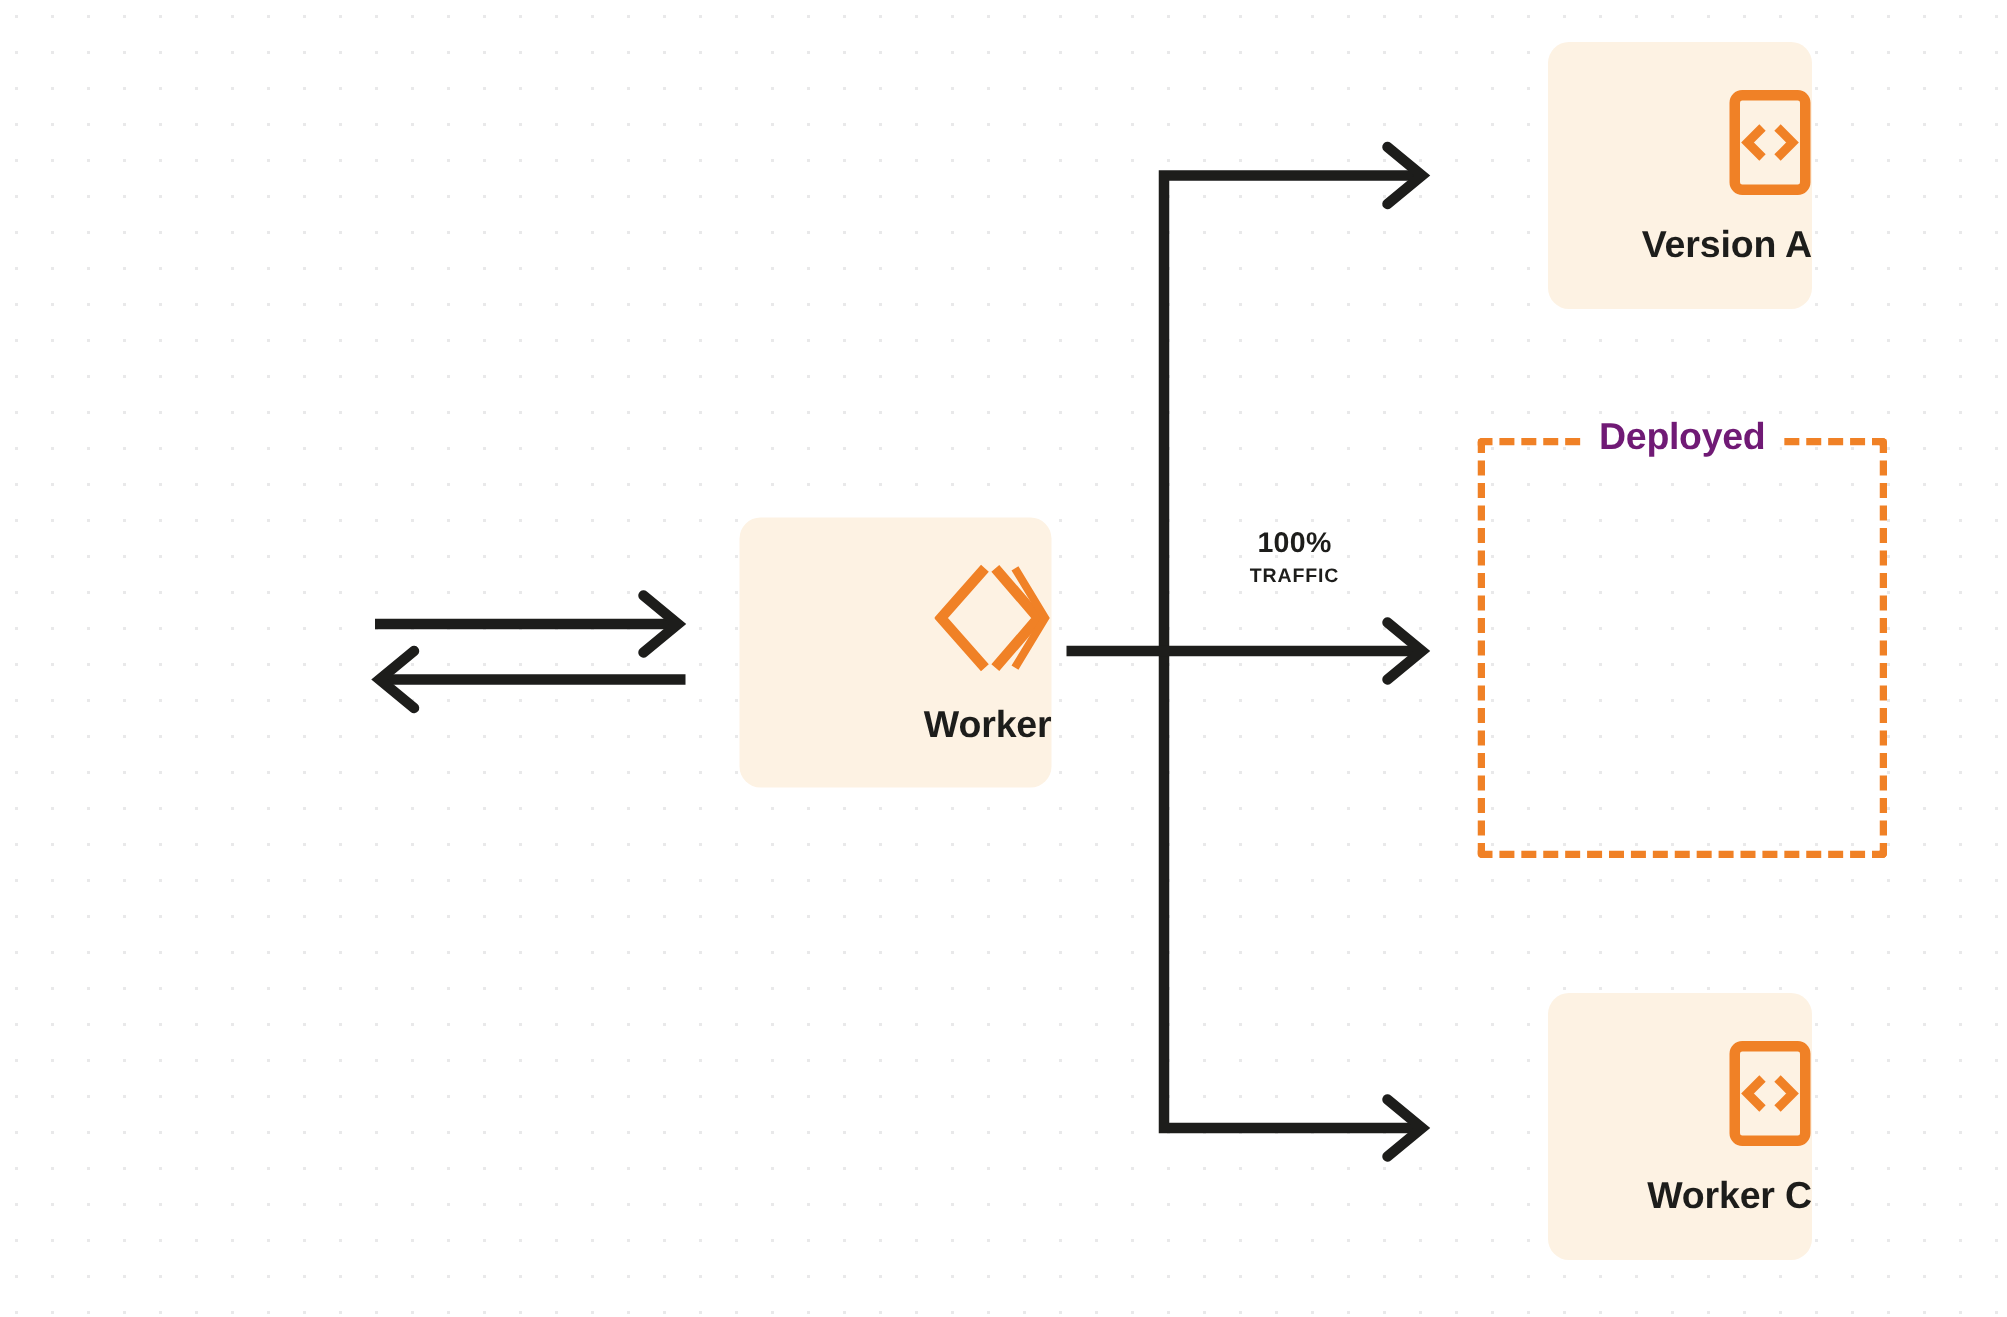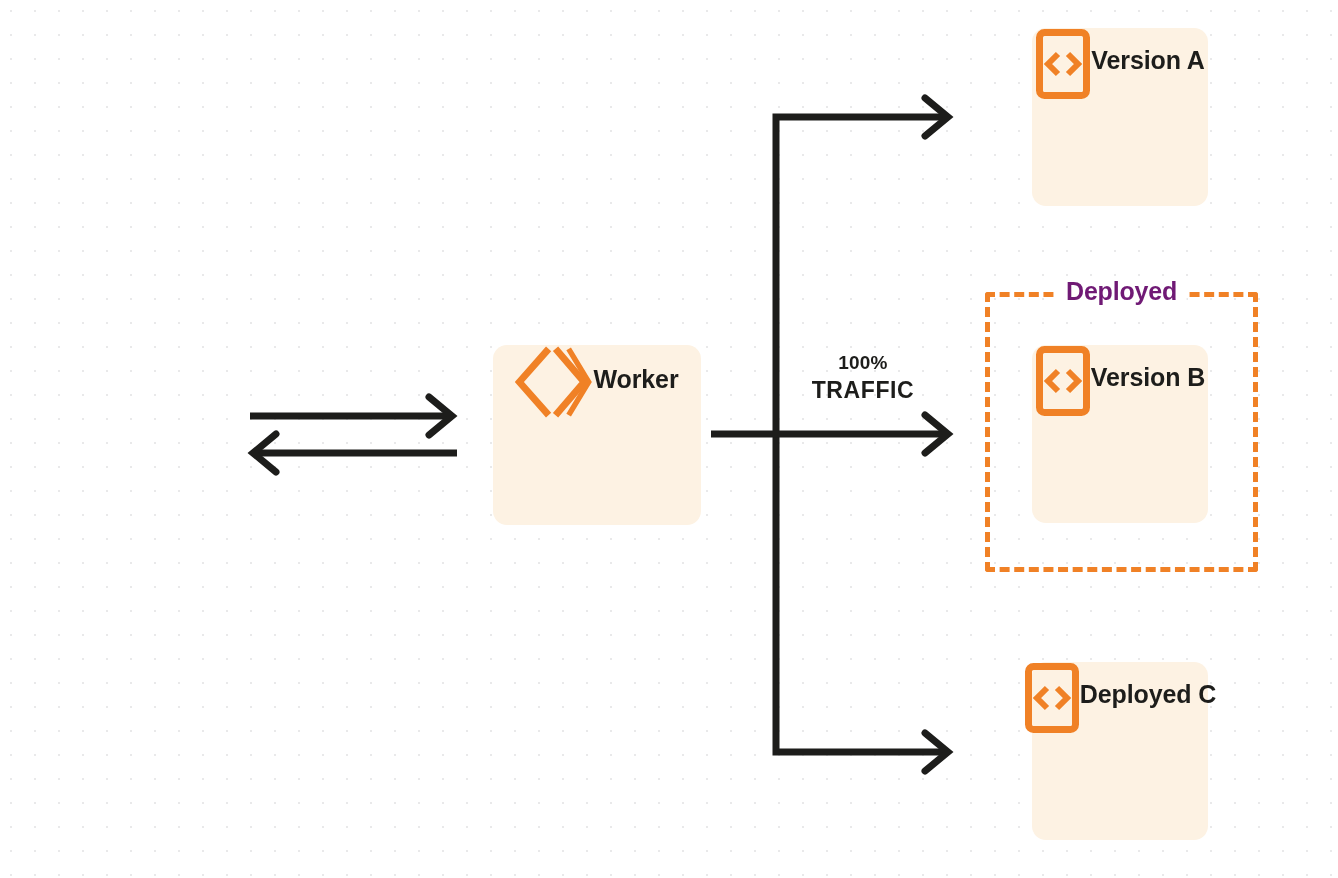--- a/index.html
+++ b/index.html
@@ -23,22 +23,22 @@
     background-size: 24px 24px;
     background-position: 10px 10px;
   }
 
   
   .node {
     position: absolute;
     box-sizing: border-box;
     border-radius: 14px;
     display: flex;
-    flex-direction: row;
-    align-items: flex-start;
+    flex-direction: column;
+    align-items: flex-end;
     justify-content: center;
   }
   .node-label {
     font-size: 25px;
     font-weight: 700;
     color: #1d1d1b;
     letter-spacing: -0.1px;
     line-height: 1;
     white-space: nowrap;
   }
@@ -118,21 +118,21 @@
     left: 788px;
     top: 350px;
     width: 150px;
     text-align: center;
     color: #1d1d1b;
     font-weight: 700;
     line-height: 1.32;
     pointer-events: none;
   }
   #traffic-label .pct { font-size: 19px; display: block; letter-spacing: 0.2px; }
-  #traffic-label .word { font-size: 23px; display: block; letter-spacing: 0.6px; }
+  #traffic-label .word { font-size: 13px; display: block; letter-spacing: 0.6px; }
 </style>
 </head>
 <body>
 
 <div id="canvas">
 
   <svg id="connectors" viewBox="0 0 1338 878" width="1338" height="878" xmlns="http://www.w3.org/2000/svg">
     <g fill="none" stroke="#1d1d1b" stroke-width="7" stroke-linecap="butt" stroke-linejoin="miter">
 
       <g>
@@ -189,35 +189,25 @@
         <polyline points="33,26 43,36 33,46" fill="none" stroke="#f08126" stroke-width="6" stroke-linecap="butt" stroke-linejoin="miter"></polyline>
       </svg>
     </span>
     <span class="node-label">Version A</span>
   </div>
 
   <div id="deployed-group">
     <span id="deployed-label">Deployed</span>
   </div>
 
-  <div class="node version-node" id="version-b-node">
-    <span>
-      <svg class="code-icon" viewBox="0 0 56 72" xmlns="http://www.w3.org/2000/svg">
-        <rect x="4.5" y="4.5" width="47" height="63" rx="5" ry="5" fill="none" stroke="#f08126" stroke-width="7"></rect>
-        <polyline points="23,26 13,36 23,46" fill="none" stroke="#f08126" stroke-width="6" stroke-linecap="butt" stroke-linejoin="miter"></polyline>
-        <polyline points="33,26 43,36 33,46" fill="none" stroke="#f08126" stroke-width="6" stroke-linecap="butt" stroke-linejoin="miter"></polyline>
-      </svg>
-    </span>
-    <span class="node-label">Version B</span>
-  </div>
 
   <div class="node version-node" id="version-c-node">
     <span>
       <svg class="code-icon" viewBox="0 0 56 72" xmlns="http://www.w3.org/2000/svg">
         <rect x="4.5" y="4.5" width="47" height="63" rx="5" ry="5" fill="none" stroke="#f08126" stroke-width="7"></rect>
         <polyline points="23,26 13,36 23,46" fill="none" stroke="#f08126" stroke-width="6" stroke-linecap="butt" stroke-linejoin="miter"></polyline>
         <polyline points="33,26 43,36 33,46" fill="none" stroke="#f08126" stroke-width="6" stroke-linecap="butt" stroke-linejoin="miter"></polyline>
       </svg>
     </span>
-    <span class="node-label">Deployed C</span>
+    <span class="node-label">Worker C</span>
   </div>
 
 </div>
 
 </body></html>

